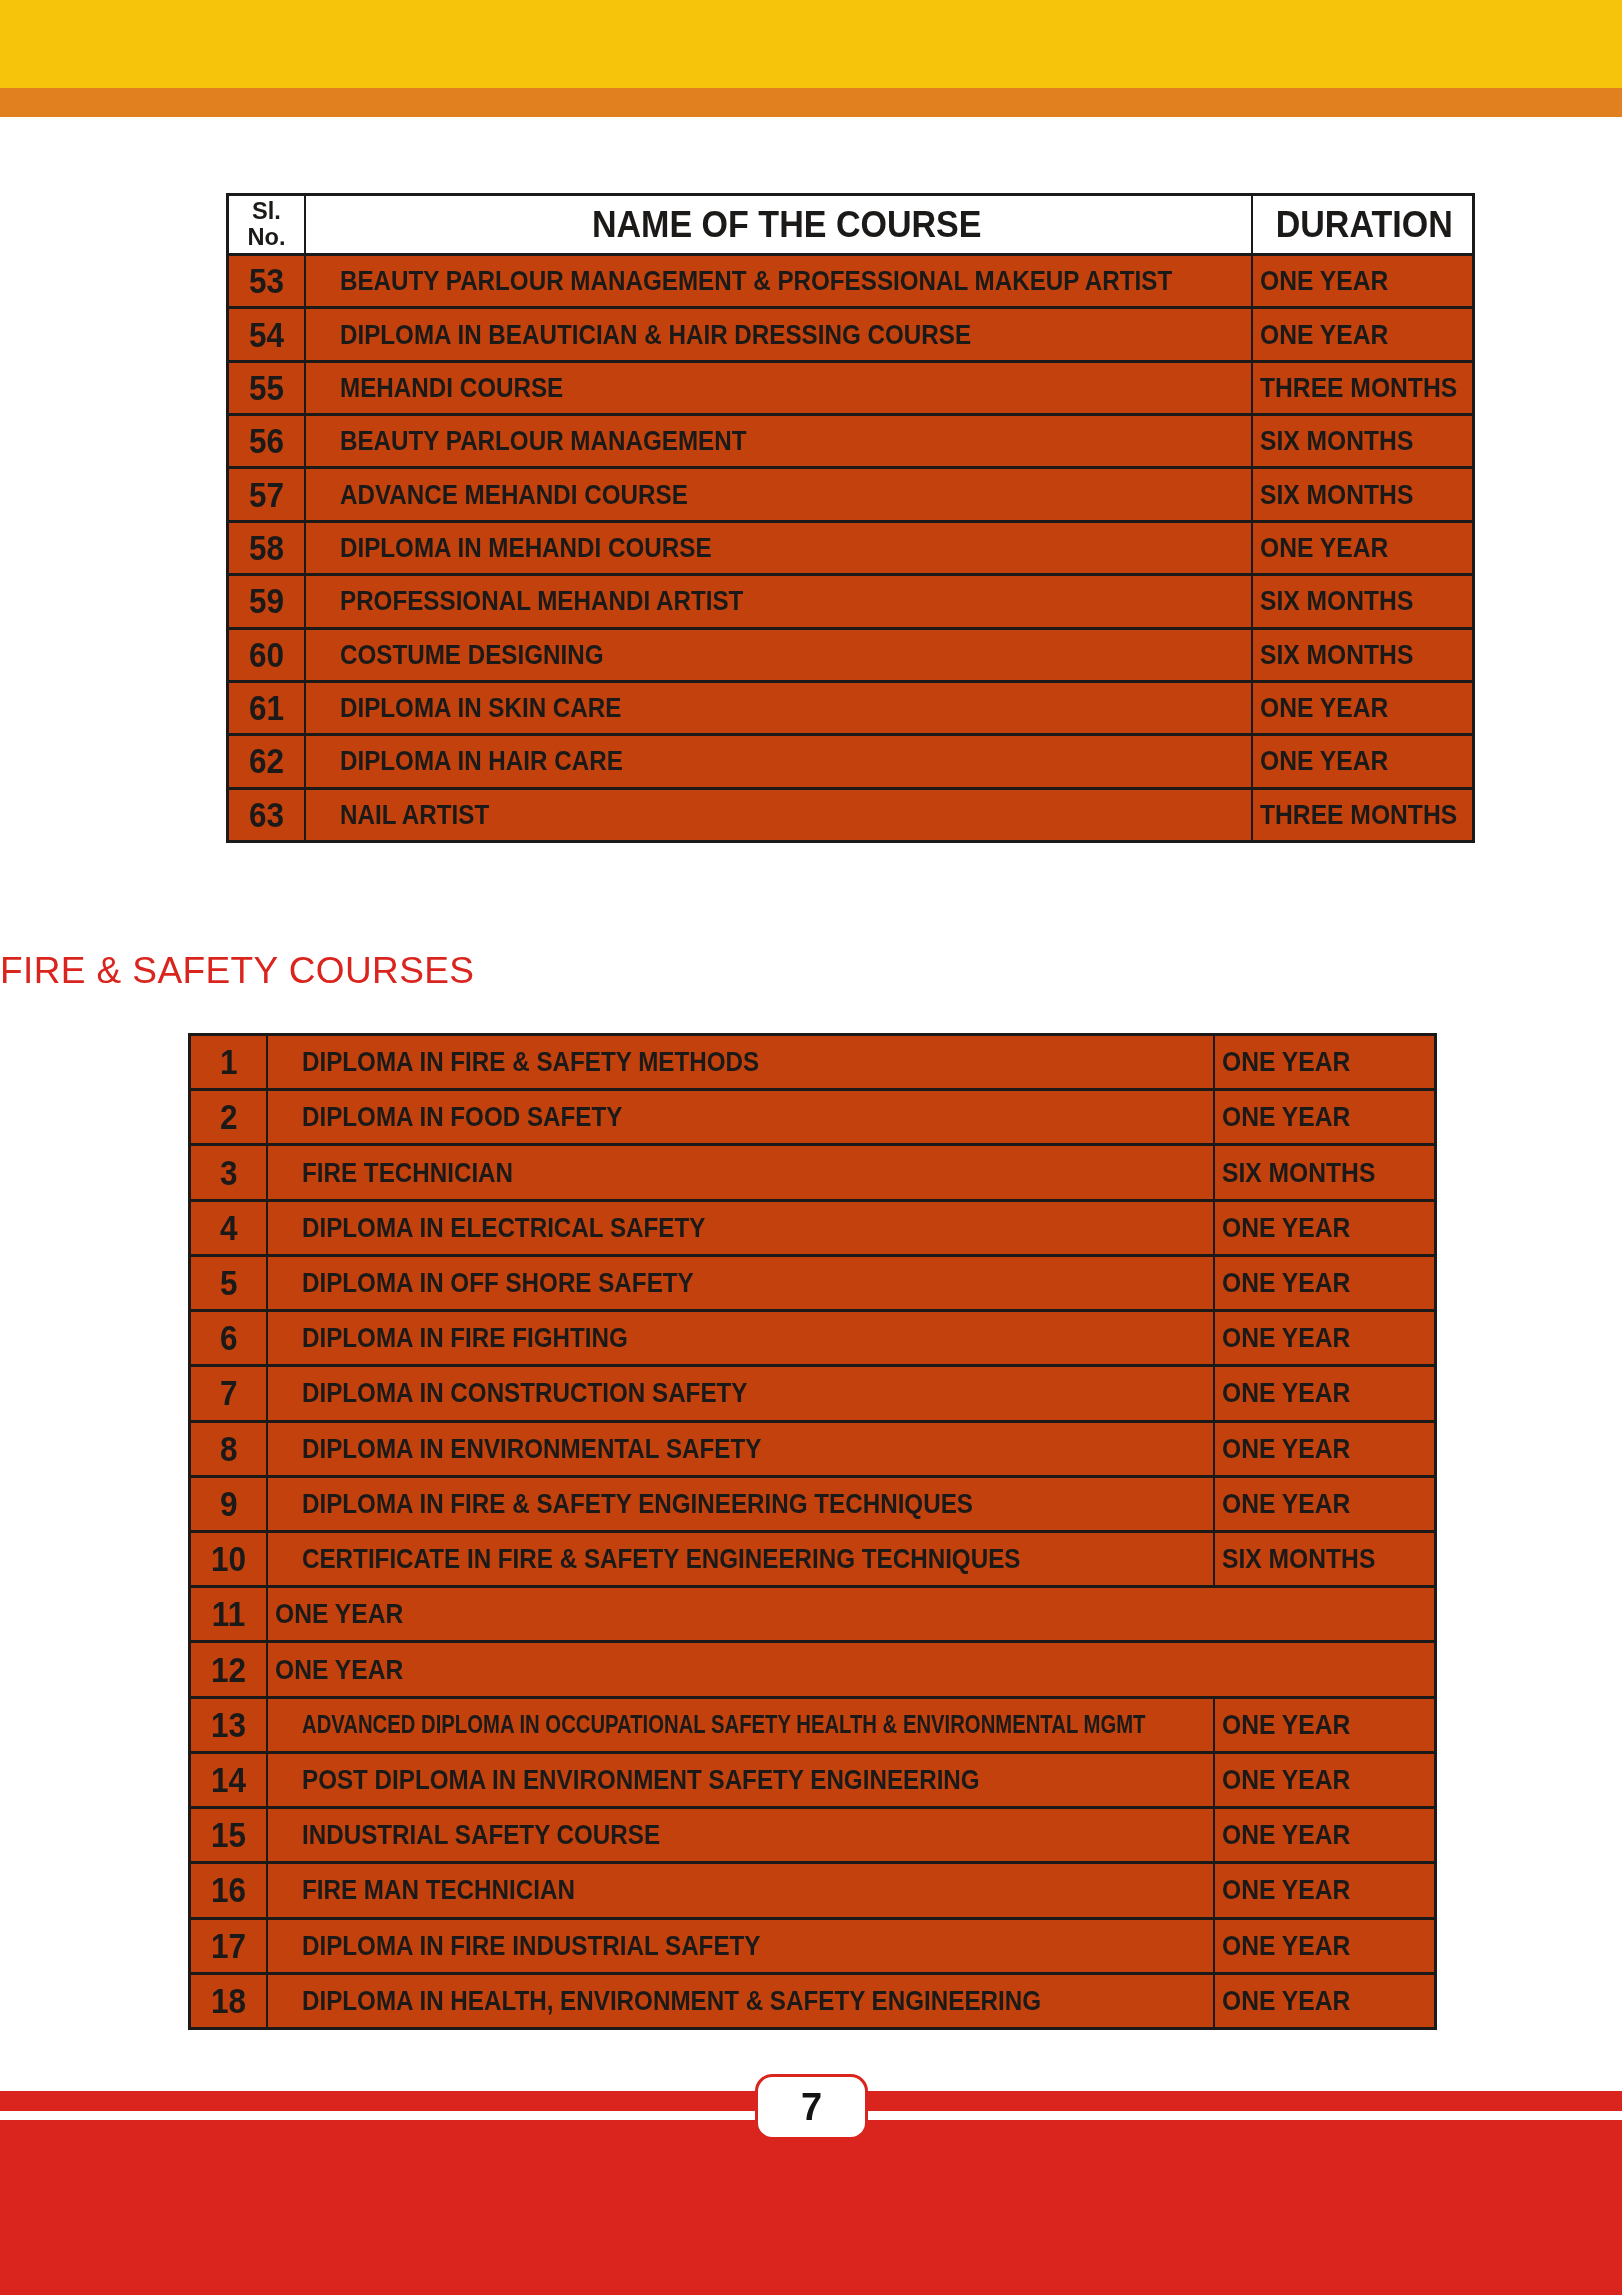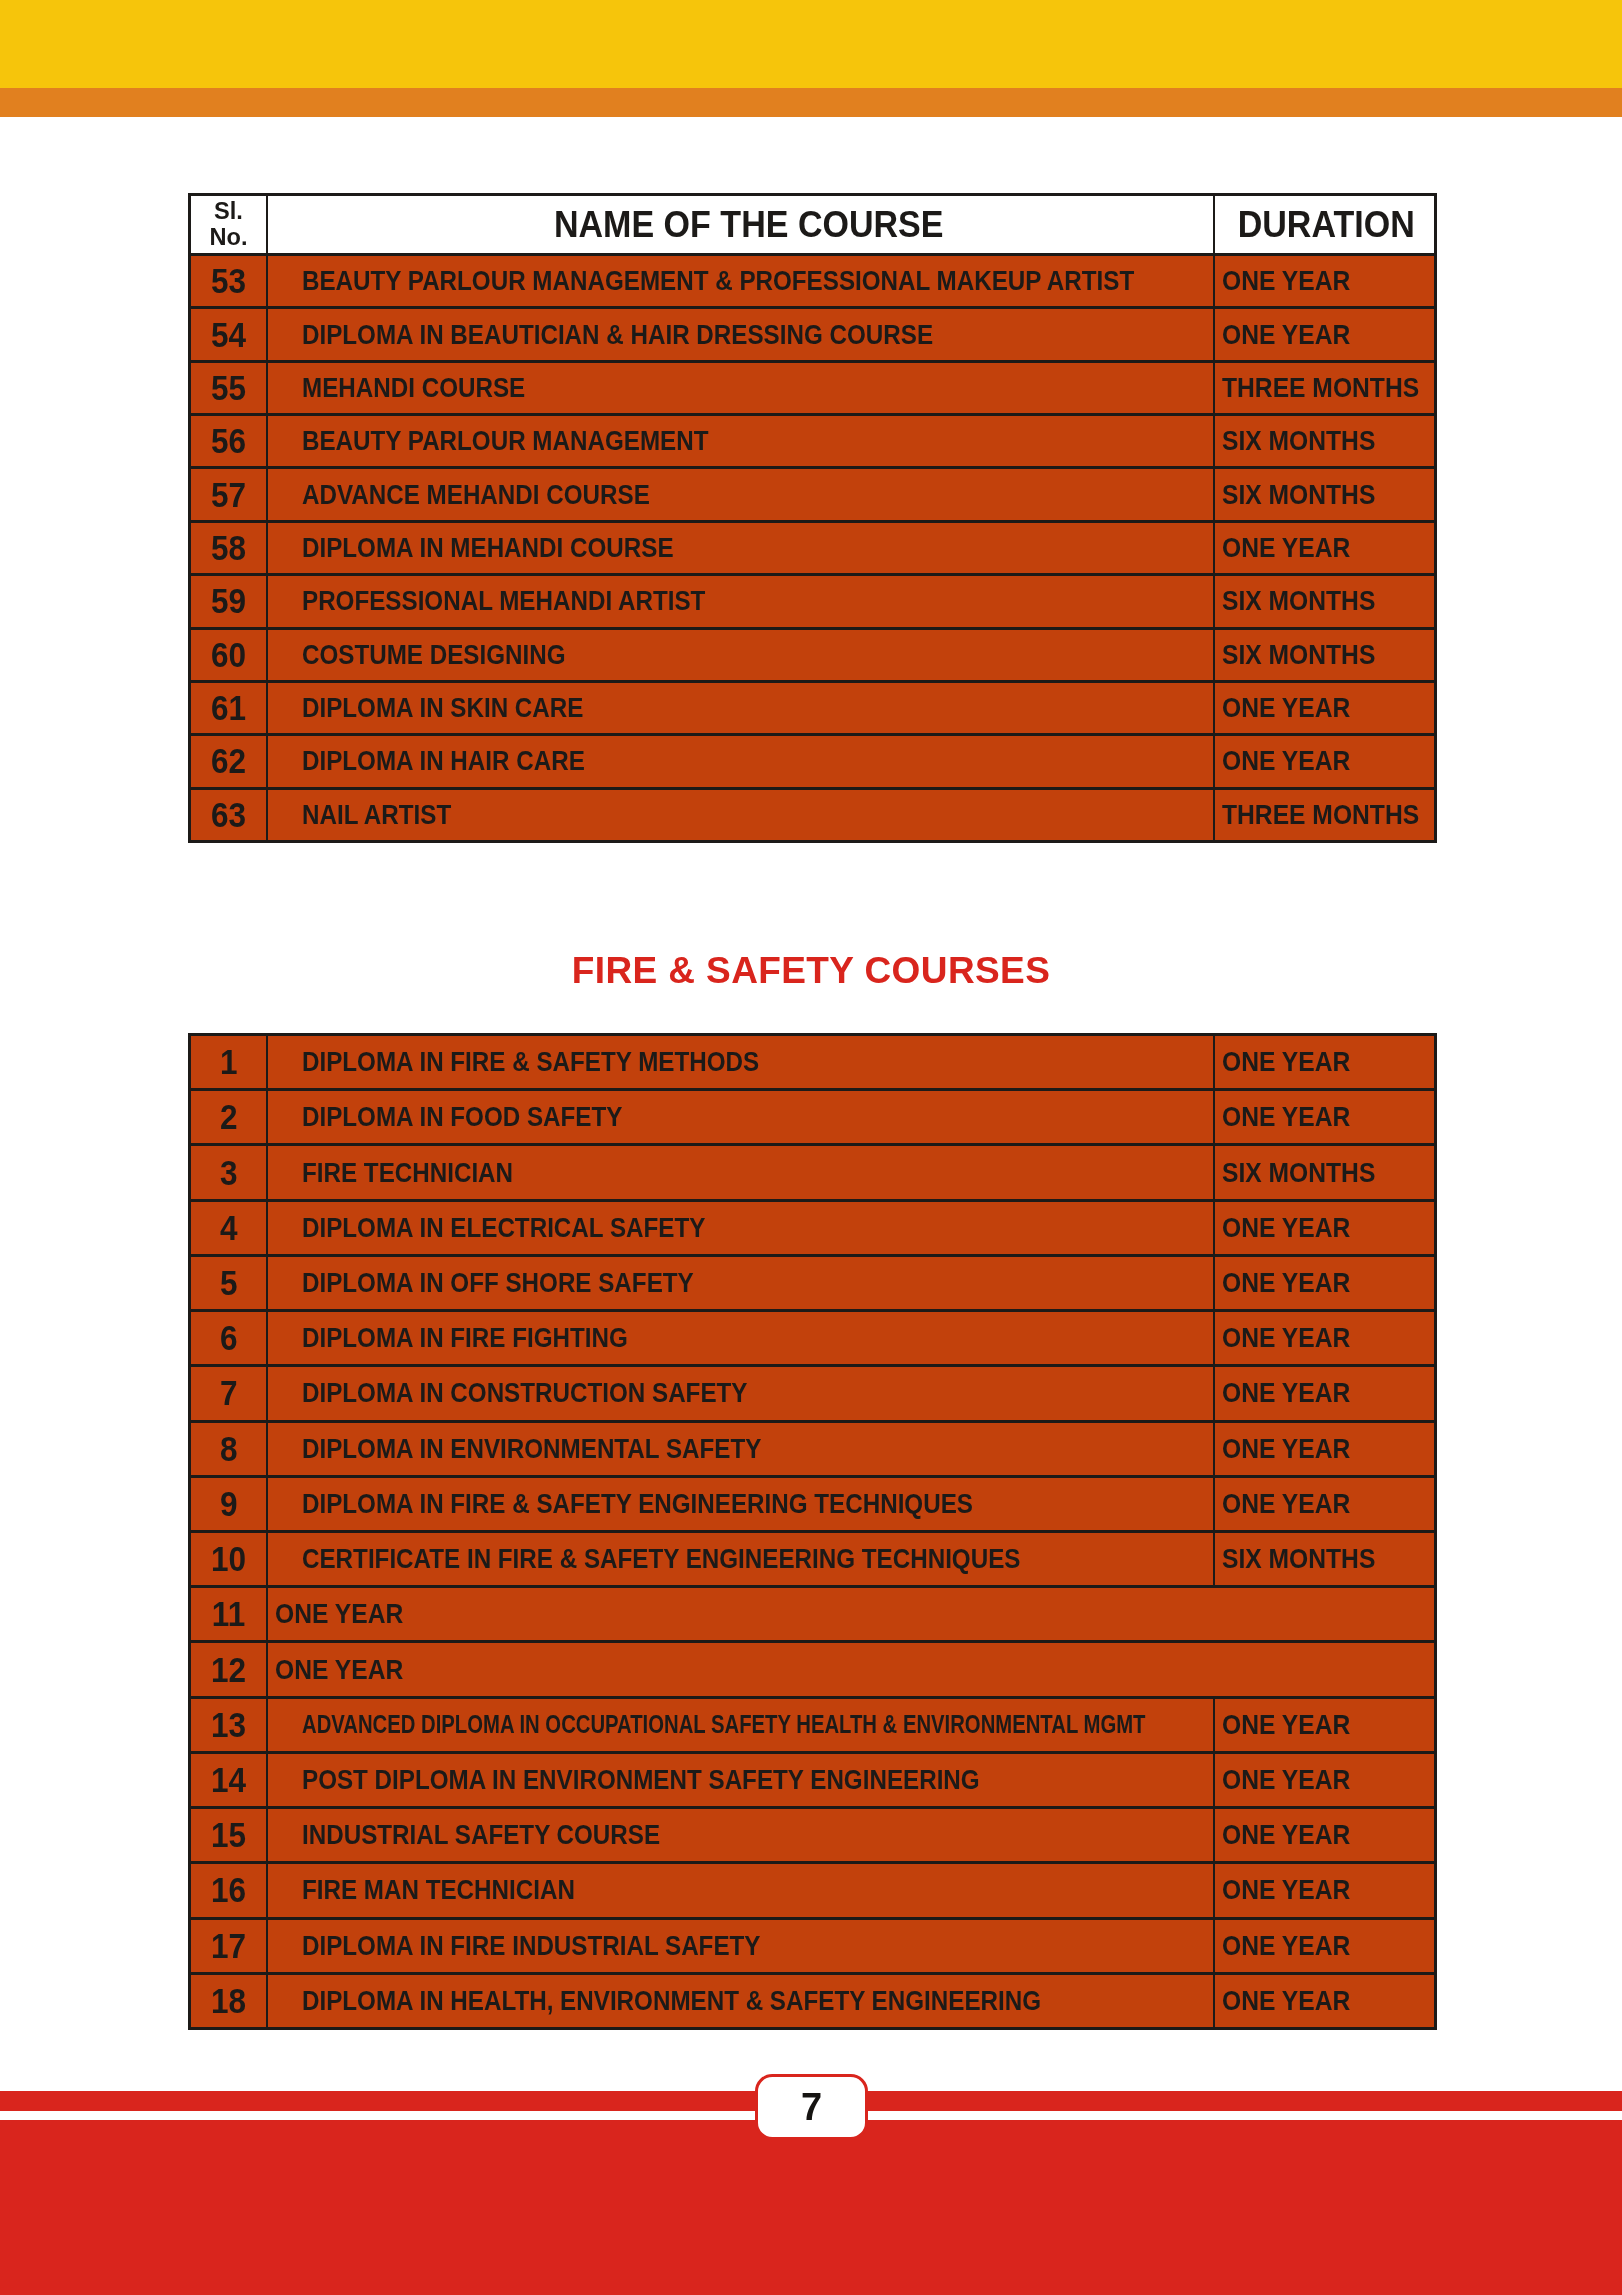--- a/index.html
+++ b/index.html
@@ -14,21 +14,21 @@
   
   .band-yellow { position:absolute; left:0; top:0; width:100%; height:88px; background:var(--yellow,#F6C50B); }
   .band-orange { position:absolute; left:0; top:88px; width:100%; height:29px; background:var(--orange,#E1801F); }
 
   
   .ctable {
     position:absolute; left:188px; width:1249px;
     border:3.1px solid var(--ink,#1c1a18);
     display:flex; flex-direction:column; background:#ffffff;
   }
-  #beauty-table { top:193px;  height:650px; }
+  #beauty-table { top:193px;  height:650px;margin-left:38px; }
   #fire-table   { top:1033px; height:997px; }
 
   .thead { flex:0 0 57px; display:flex; }
   .trow  { flex:1; display:flex; border-top:3.1px solid var(--ink,#1c1a18); background:#c2410c; }
   .ctable > :first-child { border-top:none; }
 
   .cell { display:flex; align-items:center; min-width:0; }
   .c1 { width:75px; justify-content:center; }
   .c2 { width:947px; border-left:2.4px solid var(--ink,#1c1a18); padding-left:34px; }
   .c3 { flex:1; border-left:2.4px solid var(--ink,#1c1a18); padding-left:7px; }
@@ -39,21 +39,21 @@
   .num  { font-size:35px; transform:scaleX(0.9); transform-origin:50% 50%; }
   .cname{ font-size:27.5px; }
   .cname.compact { font-size:26px; transform:scaleX(0.78); }
   .cdur { font-size:28px; }
   .hc   { font-size:37px; transform:scaleX(0.92); transform-origin:50% 50%; }
   .slwrap { display:flex; flex-direction:column; text-align:center; font-weight:700; font-size:23.6px; line-height:1.08; }
 
   
   .section-title {
     position:absolute; left:0; top:950px; width:100%;
-    text-align:center; font-size:37px; font-weight:700;
+    text-align:left; font-size:37px; font-weight:400;
     color:var(--red,#D9251D); letter-spacing:0.4px;
   }
 
   
   .footer-stripe { position:absolute; left:0; top:2091px; width:100%; height:20.4px; background:var(--red,#D9251D); }
   .footer-block  { position:absolute; left:0; top:2120px; width:100%; height:176px; background:var(--red,#D9251D); }
   .page-badge {
     position:absolute; left:755px; top:2074px; width:113px; height:66px;
     background:#ffffff; border:3.1px solid var(--red,#D9251D); border-radius:17.3px;
     display:flex; align-items:center; justify-content:center; z-index:5;

